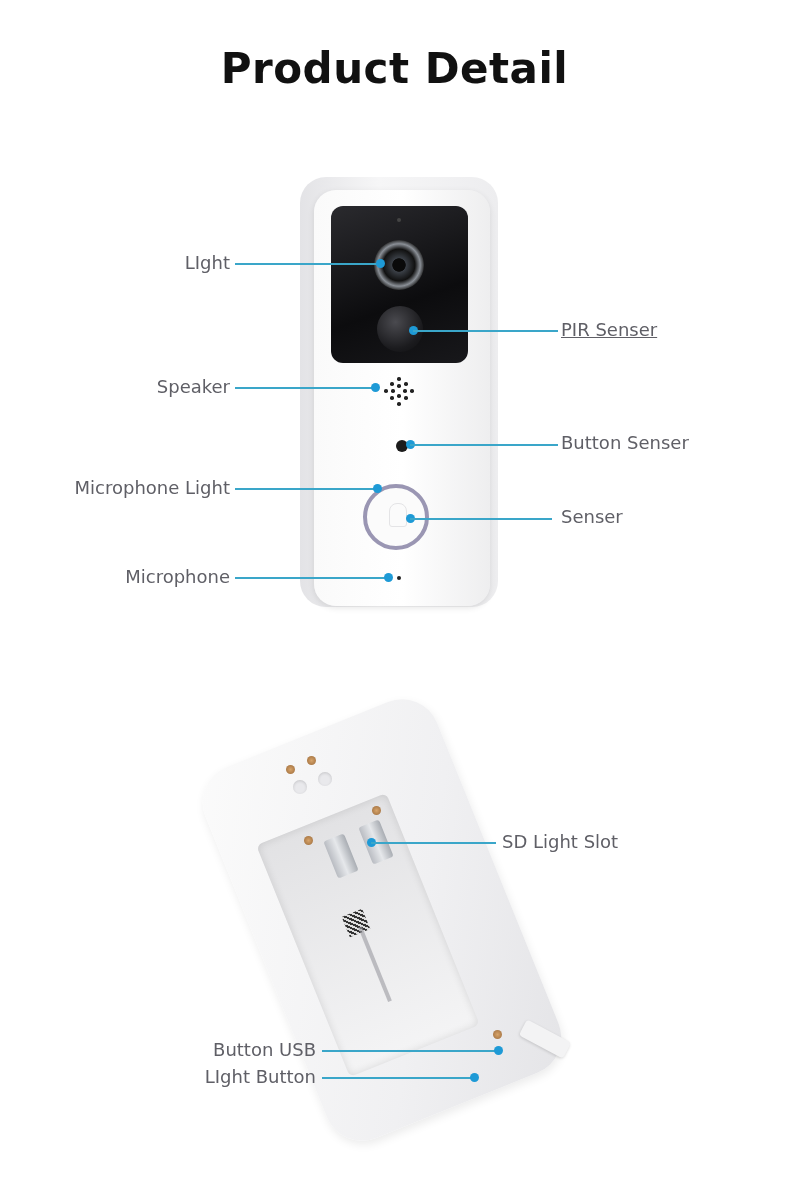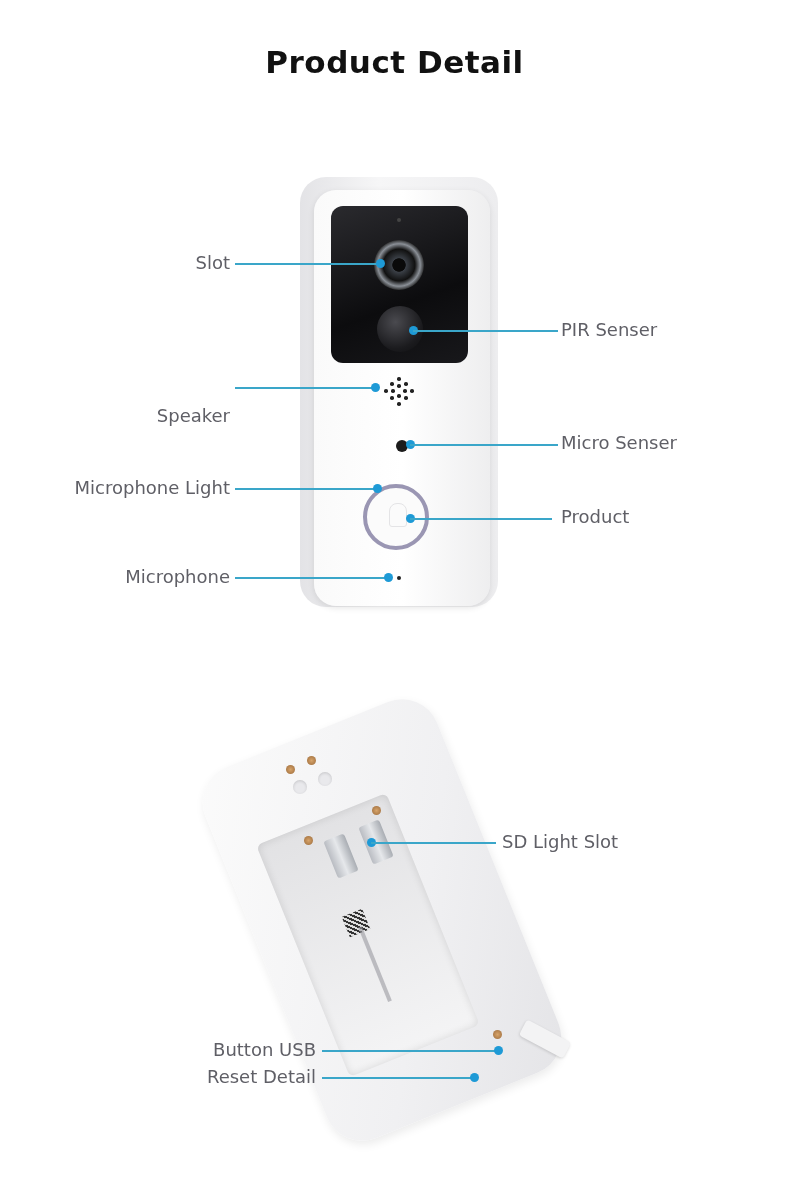--- a/index.html
+++ b/index.html
@@ -1,17 +1,17 @@
 <!DOCTYPE html>
 <html><head>
   <meta charset="utf-8">
   <style>
     html, body { margin: 0; padding: 0; background: #ffffff; }
     body { width: 789px; height: 1200px; position: relative; overflow: hidden; font-family: "DejaVu Sans", sans-serif; }
-    .title { position: absolute; top: 44px; left: 0; width: 789px; text-align: center; font-size: 31px; font-weight: bold; color: #111111; letter-spacing: 0.5px; }
+    .title { position: absolute; top: 44px; left: 0; width: 789px; text-align: center; font-size: 42px; font-weight: bold; color: #111111; letter-spacing: 0.5px; }
     .stage { position: absolute; left: 0; top: 0; width: 789px; height: 1200px; }
     .label { position: absolute; font-size: 18px; color: #5f5f66; white-space: nowrap; line-height: 22px; }
     .label.right { text-align: right; }
     .line { position: absolute; height: 1.5px; background: #3aa6c9; }
     .dot { position: absolute; width: 9px; height: 9px; border-radius: 50%; background: #1e9ad6; }
     
     .db-shadow { position: absolute; left: 300px; top: 177px; width: 198px; height: 430px; border-radius: 26px; background: linear-gradient(90deg, #e3e3e6, #f6f6f7 40%, #ededef); }
     .db-body { position: absolute; left: 314px; top: 190px; width: 176px; height: 416px; border-radius: 22px; background: linear-gradient(90deg, #fafafa, #ffffff 50%, #eeeeef); box-shadow: 0 2px 6px rgba(0,0,0,0.10); }
     .db-face { position: absolute; left: 331px; top: 206px; width: 137px; height: 157px; border-radius: 12px; background: linear-gradient(160deg, #2a2a2e, #0c0c0e 60%, #18181b); }
     .lens { position: absolute; left: 374px; top: 240px; width: 50px; height: 50px; border-radius: 50%; background: radial-gradient(circle at 50% 50%, #0a0a0a 0 18%, #3a3f46 20%, #111 45%, #8a8f96 60%, #222 72%, #5e646b 86%, #2a2a2d 100%); }
@@ -62,53 +62,53 @@
         <span style="left:20px;top:19px"></span>
       <span style="left:13px;top:25px"></span>
     </div>
     <div class="light-sensor"></div>
     <div class="ring"></div>
     <div class="bell"></div>
     <div class="mic-hole"></div>
   </div>
 
   <div>
-    <span class="label right" style="left:140px;top:252px;width:90px;">Slot</span>
+    <span class="label right" style="left:140px;top:252px;width:90px;">LIght</span>
     <div class="line" style="left:235px;top:263px;width:145px;"></div>
     <div class="dot" style="left:376px;top:259px;"></div>
   </div>
 
   <div>
     <div class="dot" style="left:409px;top:326px;"></div>
     <div class="line" style="left:413px;top:330px;width:145px;"></div>
-    <span class="label" style="left:561px;top:319px;">PIR Senser</span>
+    <span class="label" style="left:561px;top:319px;text-decoration:underline;">PIR Senser</span>
   </div>
 
   <div>
-    <span class="label right" style="left:100px;top:376px;width:130px;margin-top:29px;">Speaker</span>
+    <span class="label right" style="left:100px;top:376px;width:130px;">Speaker</span>
     <div class="line" style="left:235px;top:387px;width:140px;"></div>
     <div class="dot" style="left:371px;top:383px;"></div>
   </div>
 
   <div>
     <div class="dot" style="left:406px;top:440px;"></div>
     <div class="line" style="left:410px;top:444px;width:148px;"></div>
-    <span class="label" style="left:561px;top:432px;">Micro Senser</span>
+    <span class="label" style="left:561px;top:432px;">Button Senser</span>
   </div>
 
   <div>
     <span class="label right" style="left:40px;top:477px;width:190px;">Microphone Light</span>
     <div class="line" style="left:235px;top:488px;width:142px;"></div>
     <div class="dot" style="left:373px;top:484px;"></div>
   </div>
 
   <div>
     <div class="dot" style="left:406px;top:514px;"></div>
     <div class="line" style="left:410px;top:518px;width:142px;"></div>
-    <span class="label" style="left:561px;top:506px;">Product</span>
+    <span class="label" style="left:561px;top:506px;">Senser</span>
   </div>
 
   <div>
     <span class="label right" style="left:60px;top:566px;width:170px;">Microphone</span>
     <div class="line" style="left:235px;top:577px;width:150px;"></div>
     <div class="dot" style="left:384px;top:573px;"></div>
   </div>
 
   <div>
     <div class="back">
@@ -135,18 +135,18 @@
     <span class="label" style="left:502px;top:831px;">SD Light Slot</span>
   </div>
 
   <div>
     <span class="label right" style="left:150px;top:1039px;width:166px;">Button USB</span>
     <div class="line" style="left:322px;top:1050px;width:176px;"></div>
     <div class="dot" style="left:494px;top:1046px;"></div>
   </div>
 
   <div>
-    <span class="label right" style="left:120px;top:1066px;width:196px;">Reset Detail</span>
+    <span class="label right" style="left:120px;top:1066px;width:196px;">LIght Button</span>
     <div class="line" style="left:322px;top:1077px;width:152px;"></div>
     <div class="dot" style="left:470px;top:1073px;"></div>
   </div>
 
 </div>
 
 </body></html>

